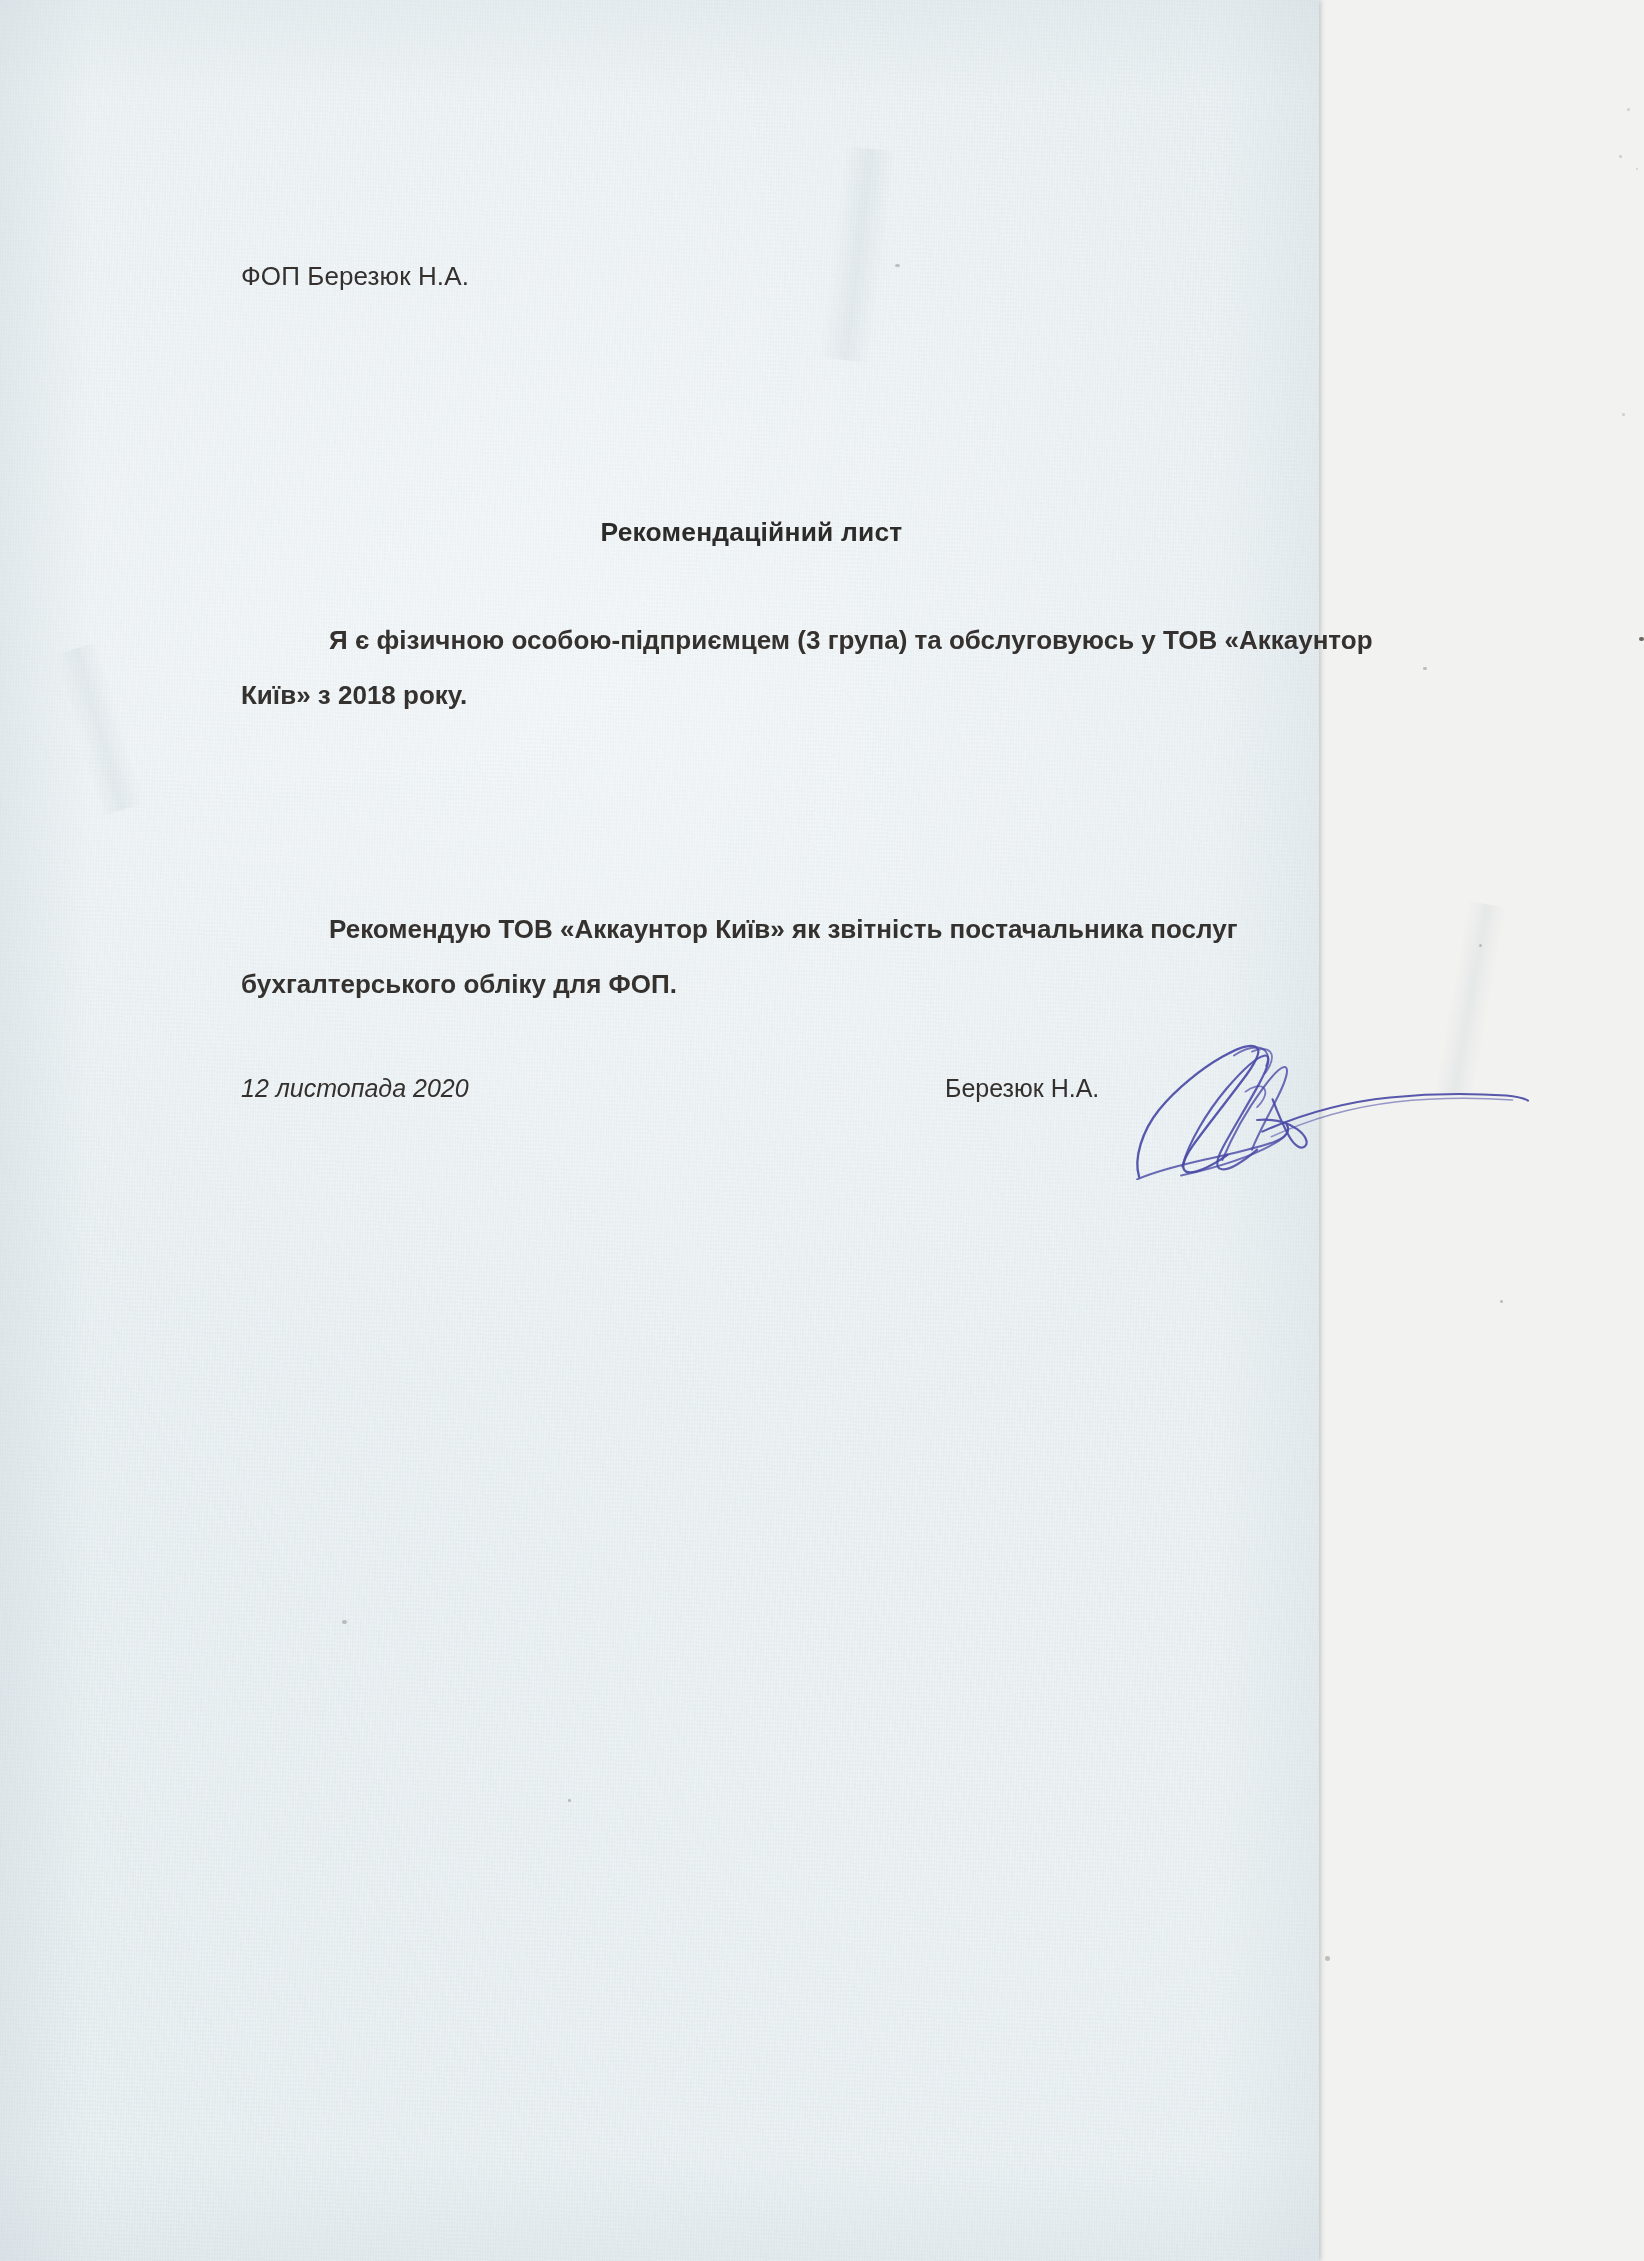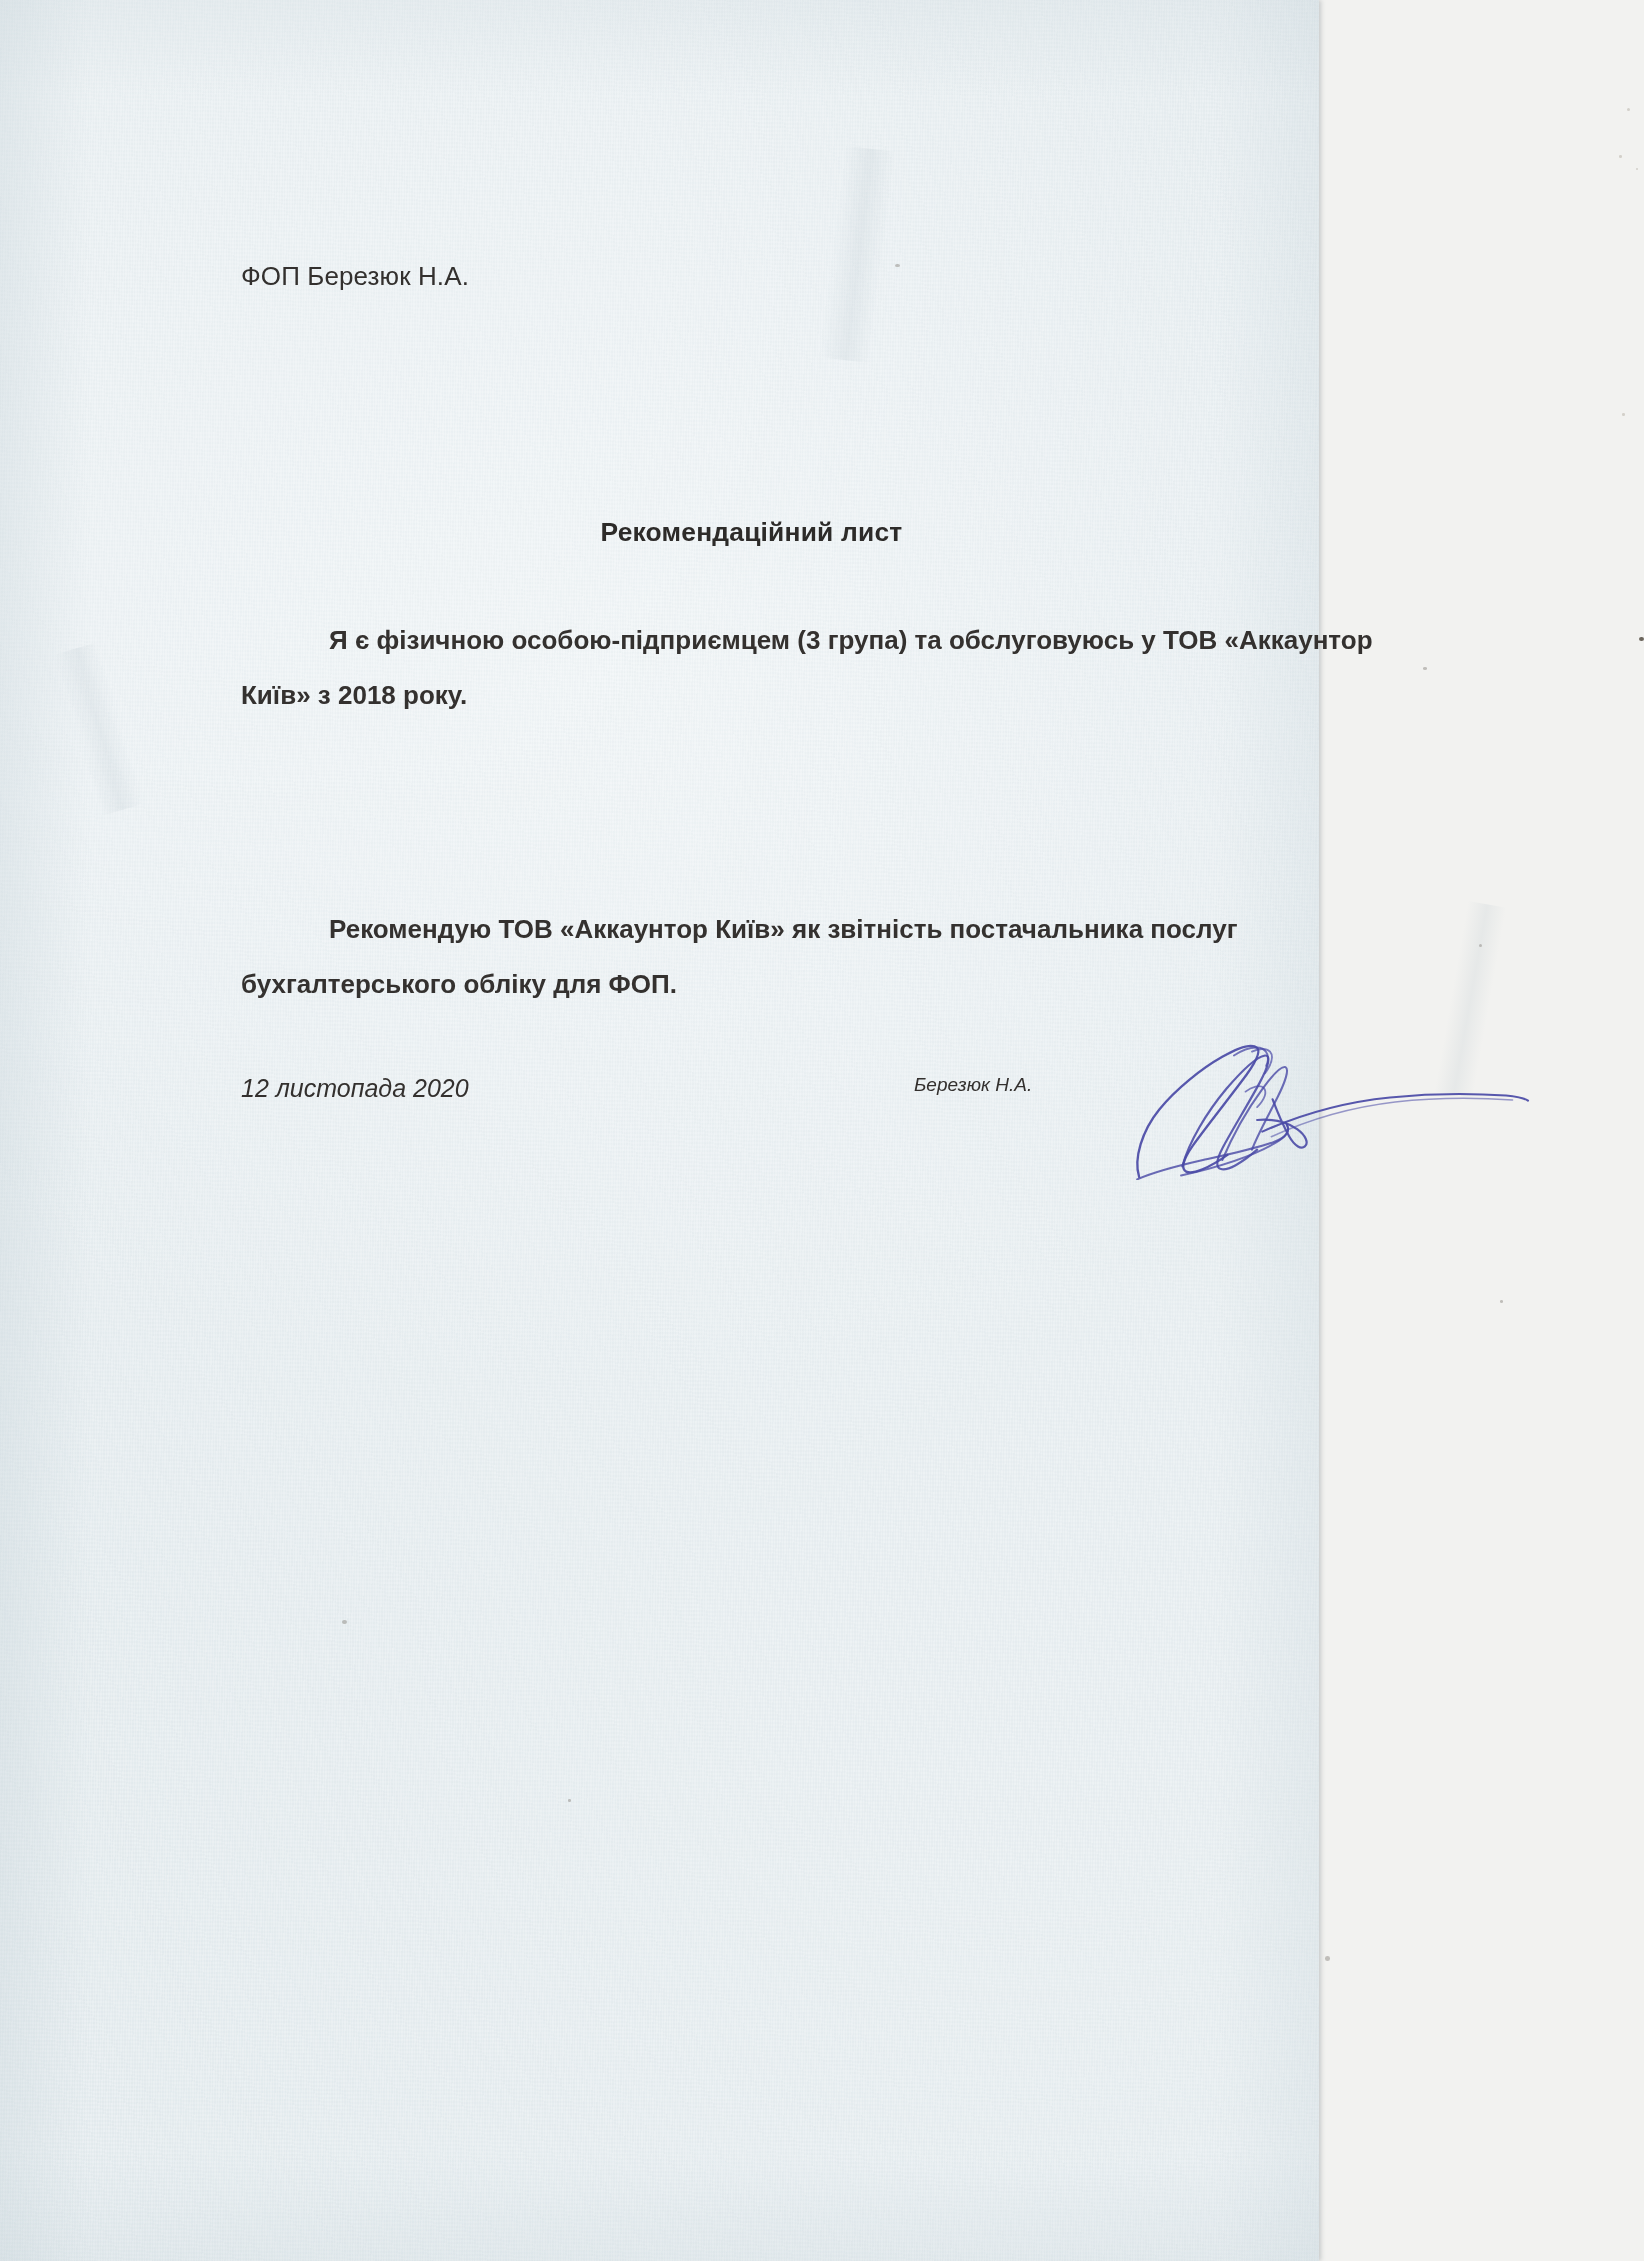--- a/index.html
+++ b/index.html
@@ -150,24 +150,23 @@
     position: absolute;
     left: 0;
     top: 0;
     font-size: 25px;
     font-style: italic;
     color: #33302e;
     white-space: nowrap;
   }
   #sign-name {
     position: absolute;
-    left: 673px;
-    top: 0;
-    font-size: 19px;
-    font-style: italic;
+    left: 704px;
+    top: 0;
+    font-size: 25px;
     color: #33302e;
     white-space: nowrap;
   }
 
   #signature-mark {
     position: absolute;
     left: 1119px;
     top: 1022px;
     width: 413px;
     height: 158px;

